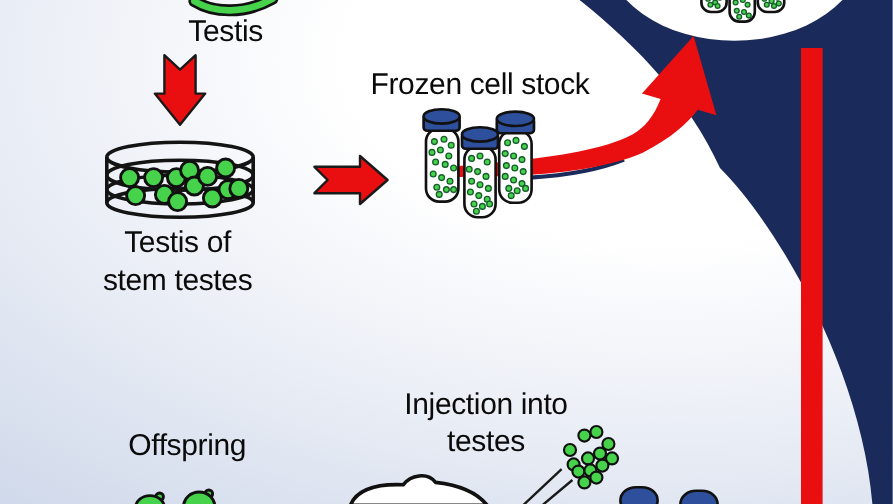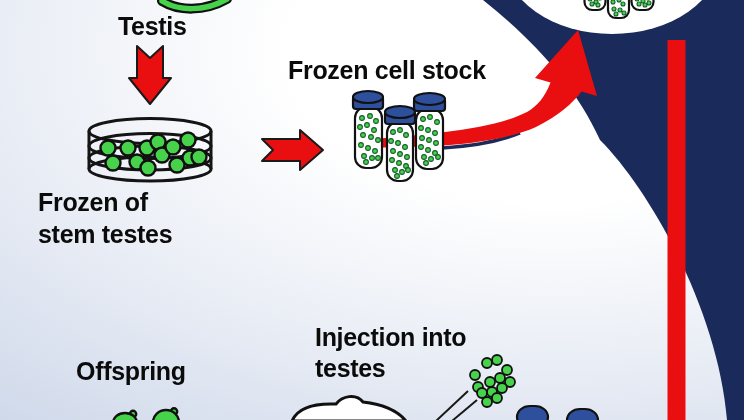--- a/index.html
+++ b/index.html
@@ -7,22 +7,22 @@
     --bgtint:#c7d2e7; --text:#0b0b0b;
   }
   html,body{margin:0;padding:0;}
   .canvas{
     position:relative; width:744px; height:420px; overflow:hidden;
     background:radial-gradient(130% 130% at 75% 12%, #ffffff 28%, #e9edf5 58%, var(--bgtint) 100%);
     font-family:"Liberation Sans", sans-serif;
   }
   .canvas svg{position:absolute; left:0; top:0;}
   .label{
-    position:absolute; font-weight:700; font-size:25px; color:var(--text);
-    text-align:left; letter-spacing:-0.3px; line-height:30px; white-space:pre;
+    position:absolute; font-weight:400; font-size:25px; color:var(--text);
+    text-align:center; letter-spacing:-0.3px; line-height:30px; white-space:pre;
   }
   .testis-label{left:118px; top:11px; width:140px;}
   .frozen-label{left:288px; top:55px; width:224px;}
   .culture-label{left:38px; top:186px; width:220px; line-height:32px;}
   .offspring-label{left:76px; top:356px; width:160px;}
   .injection-label{left:315px; top:322px; width:180px; line-height:31px;}
   .navyfill{fill:var(--navy); stroke:none;}
   .redfill{fill:var(--red); stroke:none;}
   .redarrow{fill:var(--red); stroke:#1a1a1a; stroke-width:2; stroke-linejoin:round;}
   .whitebody{fill:#ffffff; stroke:#111111; stroke-width:2.2;}
@@ -218,16 +218,16 @@
     <g>
       <circle class="greenmouse" cx="133" cy="414" r="3.2"></circle>
       <ellipse class="greenmouse" cx="125" cy="423" rx="12" ry="10"></ellipse>
       <circle class="greenmouse" cx="174" cy="411.5" r="3.2"></circle>
       <ellipse class="greenmouse" cx="166" cy="422" rx="13" ry="12"></ellipse>
     </g>
   </svg>
 
   <div class="label testis-label">Testis</div>
   <div class="label frozen-label">Frozen cell stock</div>
-  <div class="label culture-label"><div>Frozen of</div><div>stem testes</div></div>
+  <div class="label culture-label"><div>Testis of</div><div>stem testes</div></div>
   <div class="label injection-label"><div>Injection into</div><div>testes</div></div>
   <div class="label offspring-label">Offspring</div>
 </div>
 
 </body></html>

